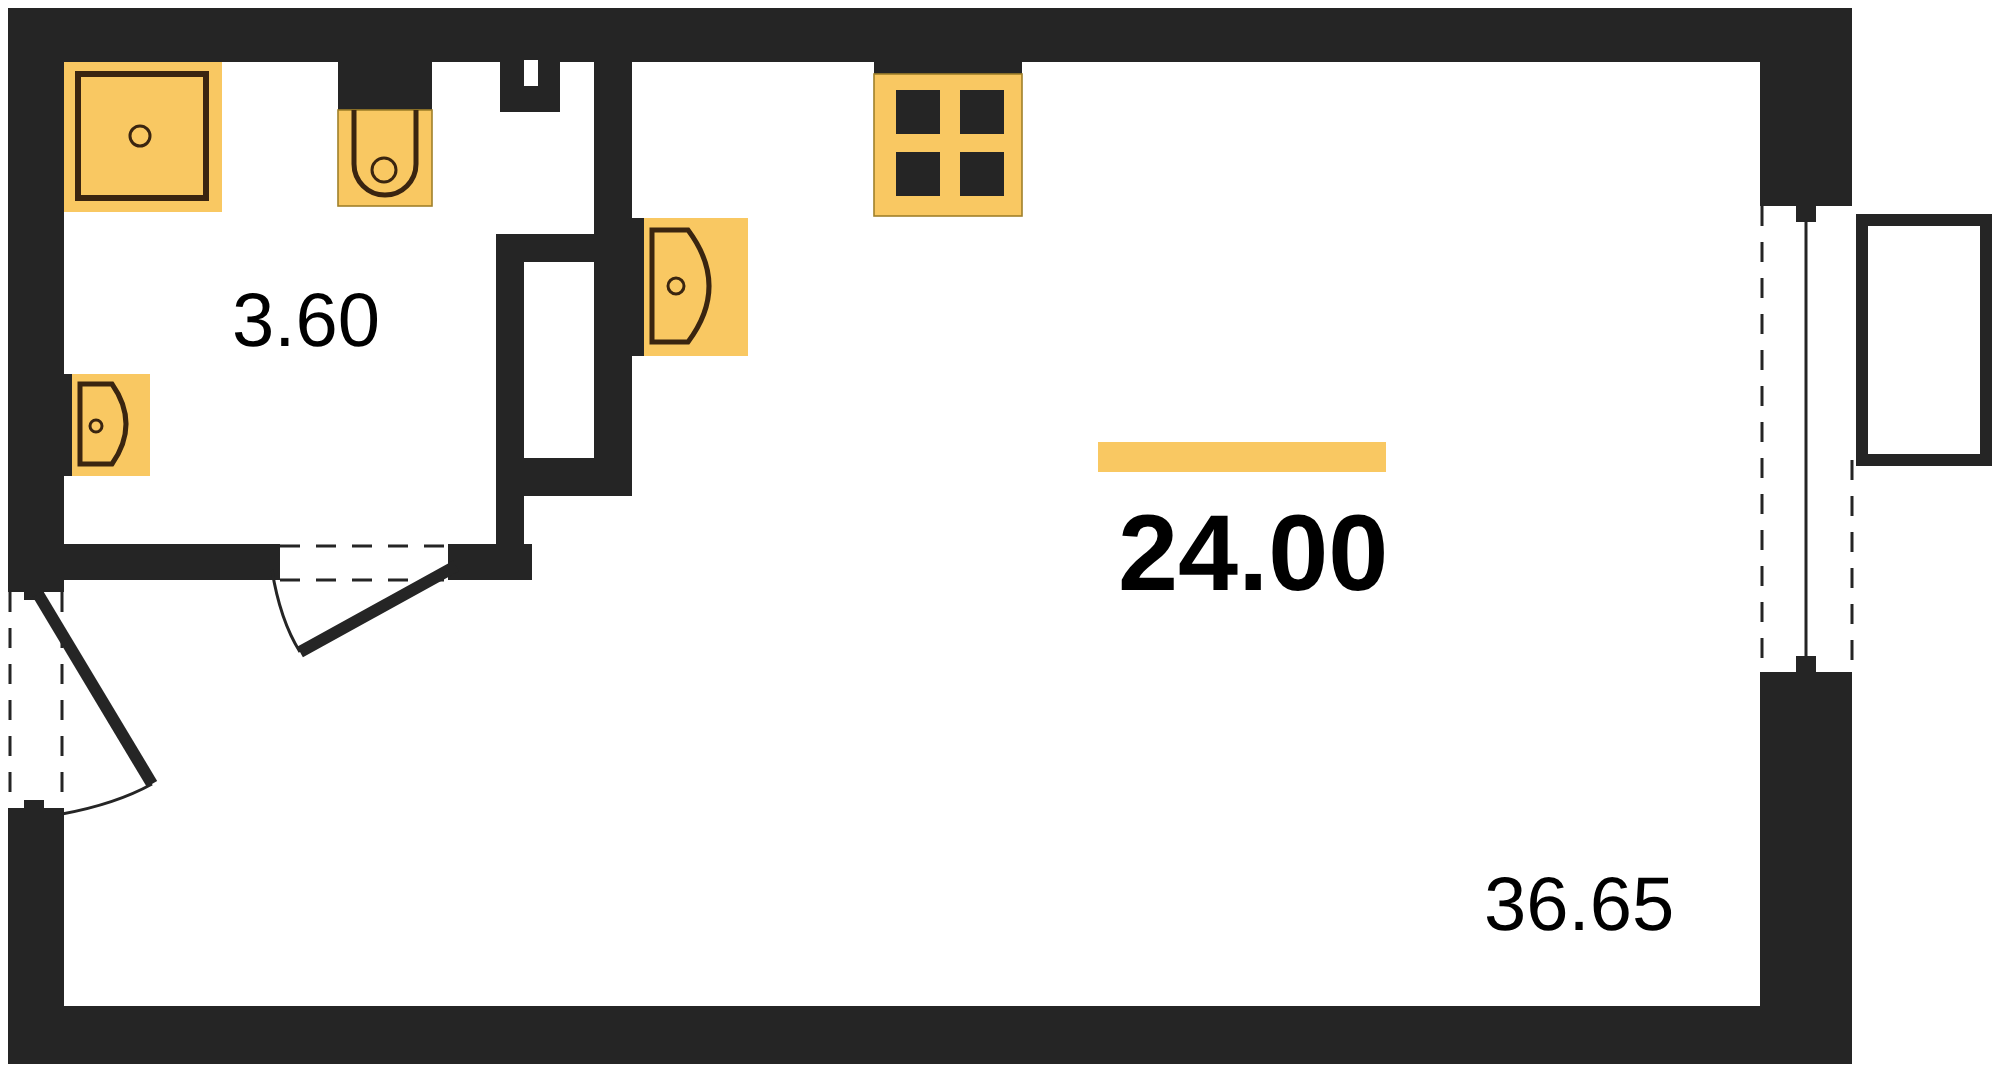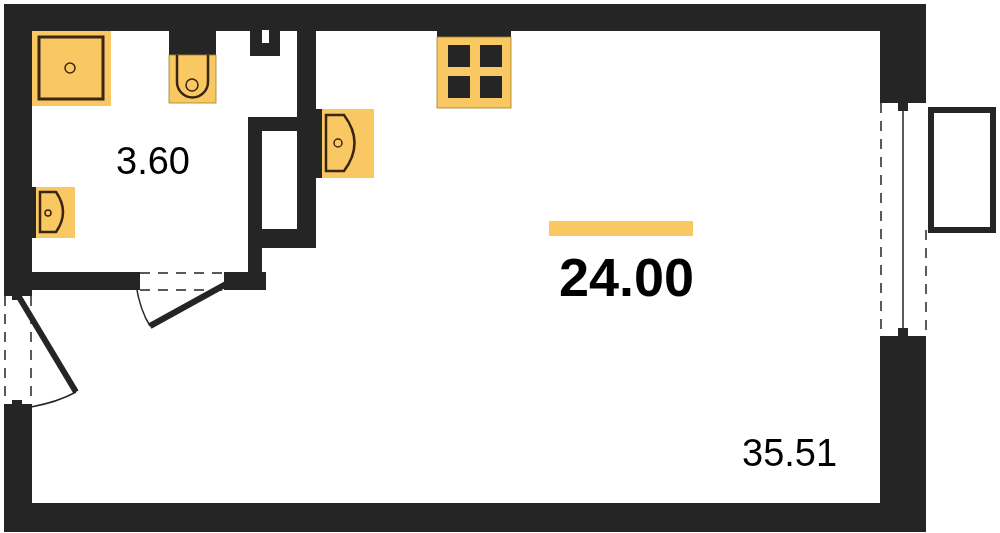--- a/index.html
+++ b/index.html
@@ -109,13 +109,13 @@
     <rect x="448" y="45" width="22" height="22" fill="#252525"></rect>
     <rect x="480" y="45" width="22" height="22" fill="#252525"></rect>
     <rect x="448" y="76" width="22" height="22" fill="#252525"></rect>
     <rect x="480" y="76" width="22" height="22" fill="#252525"></rect>
   </g>
 </svg>
 
 <div class="total-bar" style="background:#f9c862;"></div>
 <div class="label area-total">24.00</div>
 <div class="label area-bath">3.60</div>
-<div class="label area-room">35.51</div>
+<div class="label area-room">36.65</div>
 
 </body></html>

